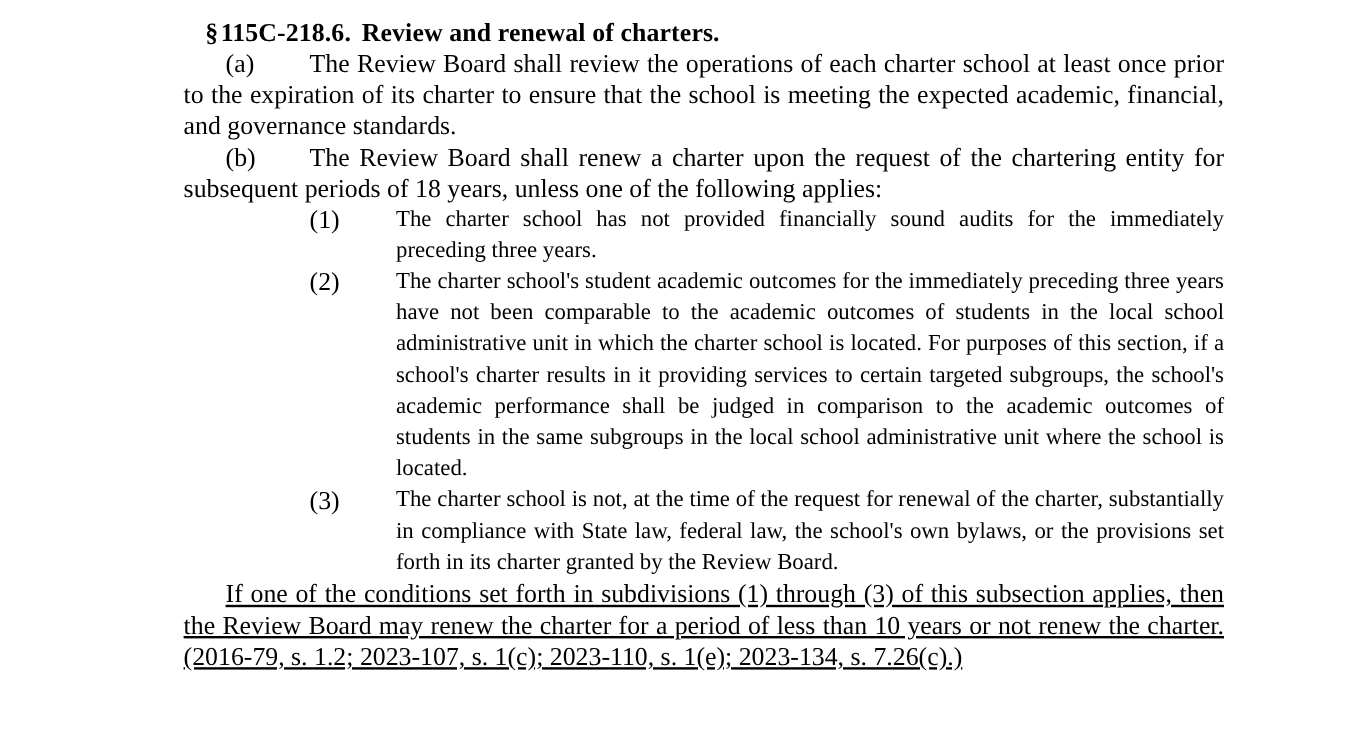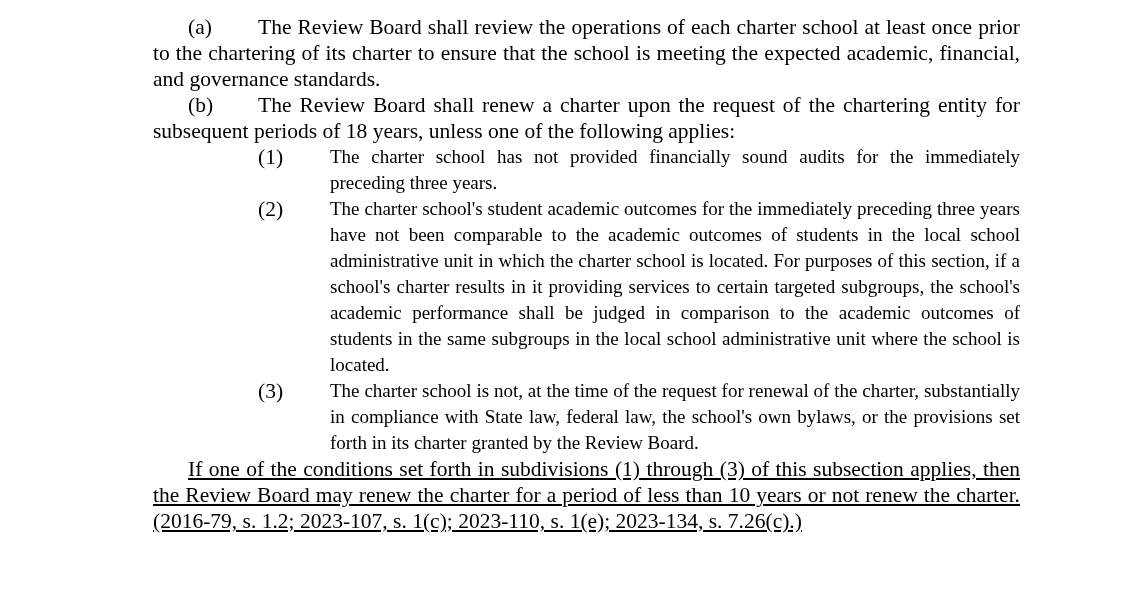--- a/index.html
+++ b/index.html
@@ -82,23 +82,26 @@
   }
   .citation {
     white-space: nowrap;
   }
 </style>
 </head>
 <body>
 
 <div class="page">
 
+  <h1 class="statute-heading">
+    <span class="sec-sym">§</span><span>115C-218.6.</span><span class="sec-title">Review and renewal of charters.</span>
+  </h1>
 
   <p class="para subsec">
-    <span class="marker">(a)</span><span>The Review Board shall review the operations of each charter school at least once prior to the chartering of its charter to ensure that the school is meeting the expected academic, financial, and governance standards.</span>
+    <span class="marker">(a)</span><span>The Review Board shall review the operations of each charter school at least once prior to the expiration of its charter to ensure that the school is meeting the expected academic, financial, and governance standards.</span>
   </p>
 
   <p class="para subsec">
     <span class="marker">(b)</span><span>The Review Board shall renew a charter upon the request of the chartering entity for subsequent periods of 18 years, unless one of the following applies:</span>
   </p>
 
   <div class="item">
     <div class="num">(1)</div>
     <div class="body">The charter school has not provided financially sound audits for the immediately preceding three years.</div>
   </div>

